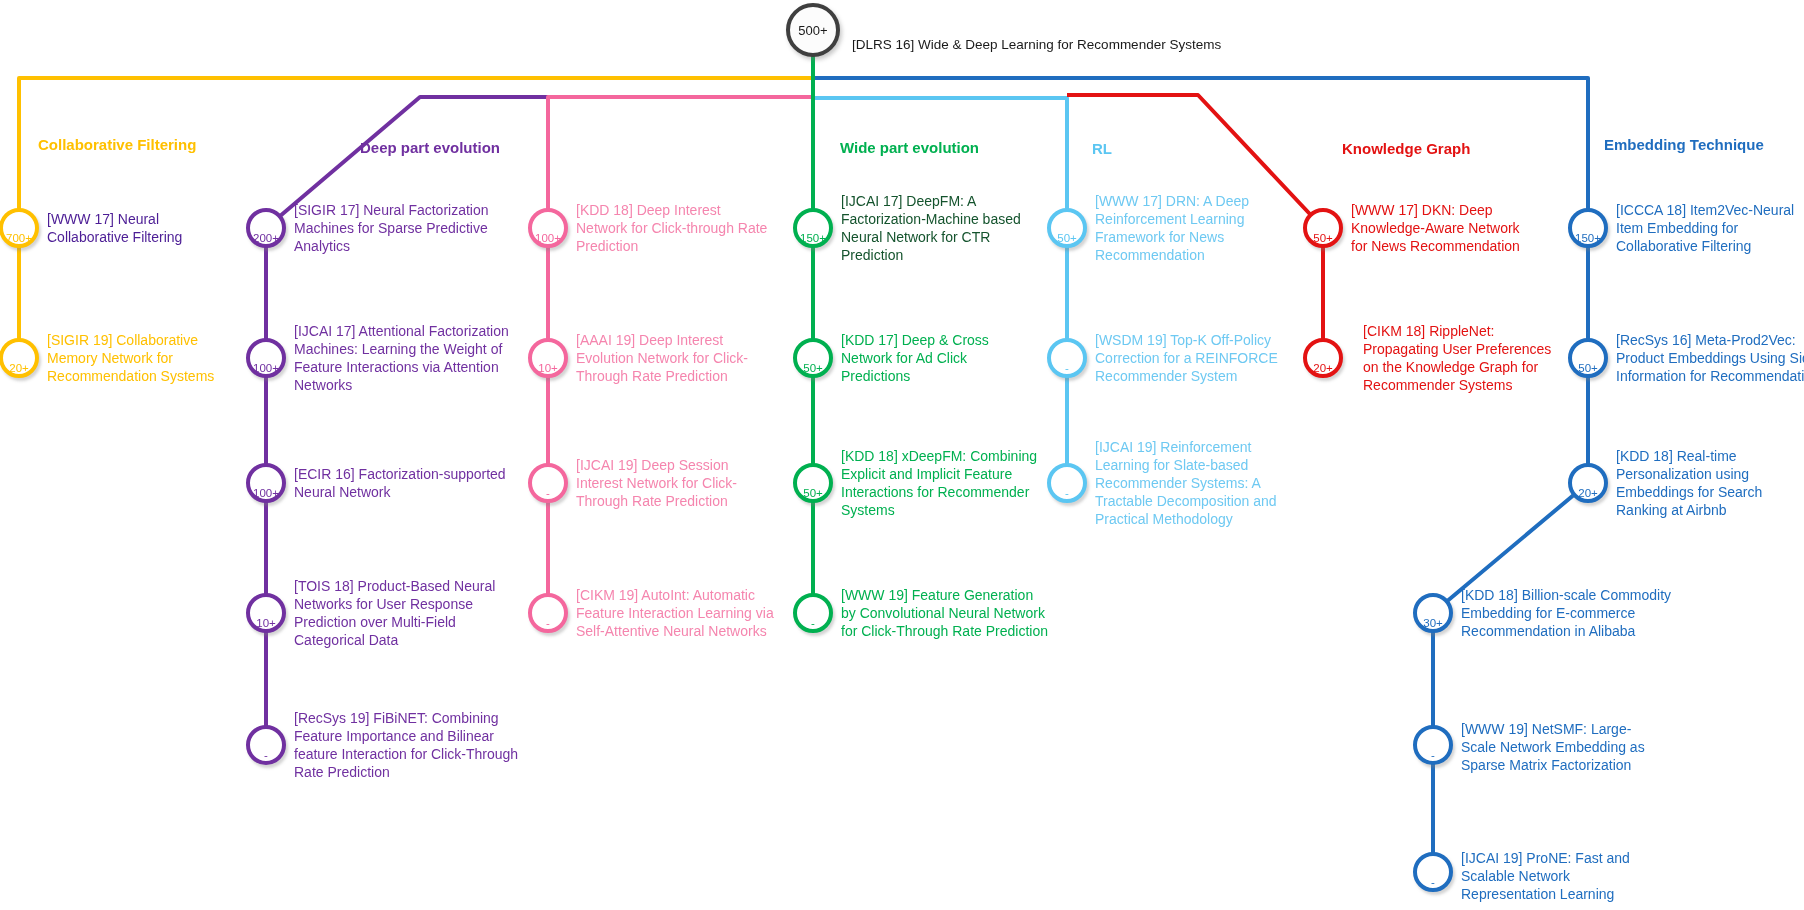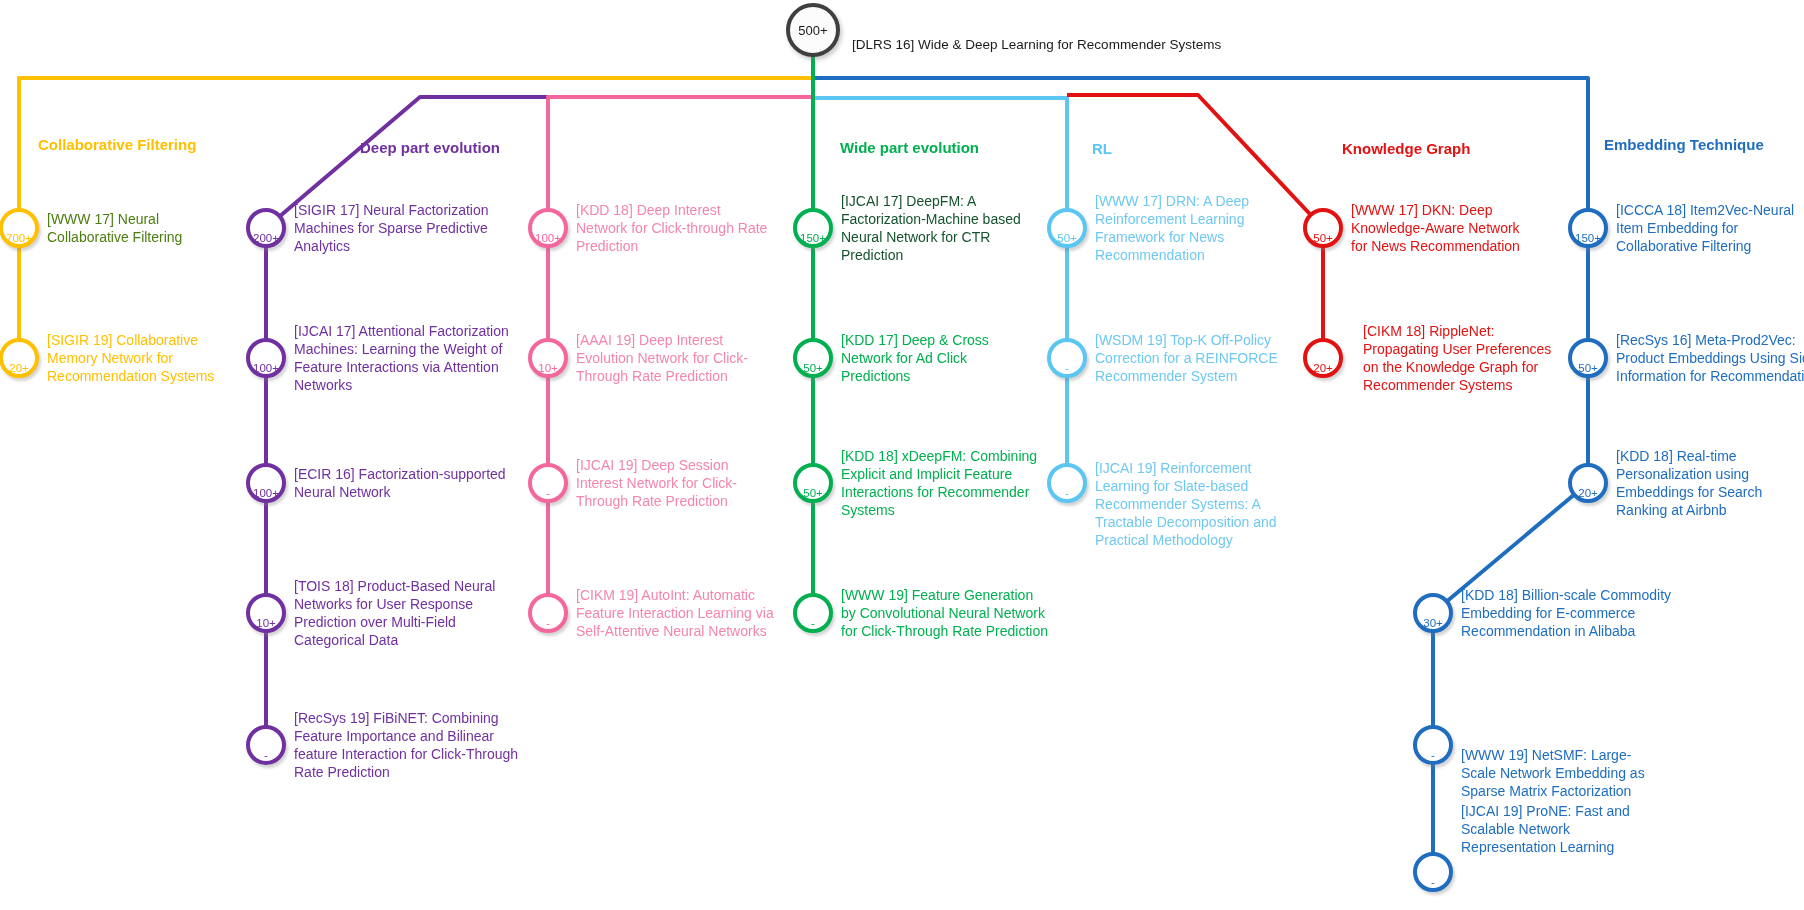--- a/index.html
+++ b/index.html
@@ -29,21 +29,21 @@
       <path d="M 813 97 L 548 97 L 548 613" stroke="#F4679D"></path>
       <path d="M 813 98 L 1067 98 L 1067 483" stroke="#5BC6F2"></path>
       <path d="M 1067 95 L 1198 95 L 1323 228 L 1323 358" stroke="#E31212"></path>
       <path d="M 813 30 L 813 613" stroke="#00B050"></path>
     </svg>
   <div id="nodes">
       <div class="branch-label" style="left: 38px; top: 136px; color: rgb(255, 192, 0);">Collaborative Filtering</div>
       <div class="badge" style="left: -1px; top: 208px; border-color: rgb(255, 192, 0); color: rgb(255, 192, 0);">
         <span>700+</span>
       </div>
-      <div class="paper" style="left: 47px; top: 228px; width: 175px; color: #4d7c0f;">[WWW 17] Neural Collaborative Filtering</div>
+      <div class="paper" style="left: 47px; top: 228px; width: 175px; color: #4c1d95;">[WWW 17] Neural Collaborative Filtering</div>
       <div class="badge" style="left: -1px; top: 338px; border-color: rgb(255, 192, 0); color: rgb(255, 192, 0);">
         <span>20+</span>
       </div>
       <div class="paper" style="left: 47px; top: 358px; width: 175px; color: rgb(255, 192, 0);">[SIGIR 19] Collaborative Memory Network for Recommendation Systems</div>
       <div class="branch-label" style="left: 360px; top: 139px; color: rgb(112, 48, 160);">Deep part evolution</div>
       <div class="badge" style="left: 246px; top: 208px; border-color: rgb(112, 48, 160); color: rgb(112, 48, 160);">
         <span>200+</span>
       </div>
       <div class="paper" style="left: 294px; top: 228px; width: 205px; color: rgb(112, 48, 160);">[SIGIR 17] Neural Factorization Machines for Sparse Predictive Analytics</div>
       <div class="badge" style="left: 246px; top: 338px; border-color: rgb(112, 48, 160); color: rgb(112, 48, 160);">
@@ -100,21 +100,21 @@
         <span>50+</span>
       </div>
       <div class="paper" style="left: 1095px; top: 228px; width: 195px; color: rgb(110, 201, 242);">[WWW 17] DRN: A Deep Reinforcement Learning Framework for News Recommendation</div>
       <div class="badge" style="left: 1047px; top: 338px; border-color: rgb(91, 198, 242); color: rgb(91, 198, 242);">
         <span>-</span>
       </div>
       <div class="paper" style="left: 1095px; top: 358px; width: 185px; color: rgb(110, 201, 242);">[WSDM 19] Top-K Off-Policy Correction for a REINFORCE Recommender System</div>
       <div class="badge" style="left: 1047px; top: 463px; border-color: rgb(91, 198, 242); color: rgb(91, 198, 242);">
         <span>-</span>
       </div>
-      <div class="paper" style="left: 1095px; top: 504px; width: 200px; color: rgb(110, 201, 242);">[IJCAI 19] Reinforcement Learning for Slate-based Recommender Systems: A Tractable Decomposition and Practical Methodology</div>
+      <div class="paper" style="left: 1095px; top: 483px; width: 200px; color: rgb(110, 201, 242);">[IJCAI 19] Reinforcement Learning for Slate-based Recommender Systems: A Tractable Decomposition and Practical Methodology</div>
       <div class="branch-label" style="left: 1342px; top: 140px; color: rgb(227, 18, 18);">Knowledge Graph</div>
       <div class="badge" style="left: 1303px; top: 208px; border-color: rgb(227, 18, 18); color: rgb(227, 18, 18);">
         <span>50+</span>
       </div>
       <div class="paper" style="left: 1351px; top: 228px; width: 170px; color: rgb(227, 18, 18);">[WWW 17] DKN: Deep Knowledge-Aware Network for News Recommendation</div>
       <div class="badge" style="left: 1303px; top: 338px; border-color: rgb(227, 18, 18); color: rgb(227, 18, 18);">
         <span>20+</span>
       </div>
       <div class="paper" style="left: 1351px; top: 358px; width: 205px; color: rgb(227, 18, 18); margin-left: 12px;">[CIKM 18] RippleNet: Propagating User Preferences on the Knowledge Graph for Recommender Systems</div>
       <div class="branch-label" style="left: 1604px; top: 136px; color: rgb(31, 109, 191);">Embedding Technique</div>
@@ -130,23 +130,23 @@
         <span>20+</span>
       </div>
       <div class="paper" style="left: 1616px; top: 483px; width: 185px; color: rgb(31, 109, 191);">[KDD 18] Real-time Personalization using Embeddings for Search Ranking at Airbnb</div>
       <div class="badge" style="left: 1413px; top: 593px; border-color: rgb(31, 109, 191); color: rgb(31, 109, 191);">
         <span>30+</span>
       </div>
       <div class="paper" style="left: 1461px; top: 613px; width: 215px; color: rgb(31, 109, 191);">[KDD 18] Billion-scale Commodity Embedding for E-commerce Recommendation in Alibaba</div>
       <div class="badge" style="left: 1413px; top: 725px; border-color: rgb(31, 109, 191); color: rgb(31, 109, 191);">
         <span>-</span>
       </div>
-      <div class="paper" style="left: 1461px; top: 773px; width: 200px; color: rgb(31, 109, 191);">[WWW 19] NetSMF: Large-Scale Network Embedding as Sparse Matrix Factorization</div>
+      <div class="paper" style="left: 1461px; top: 747px; width: 200px; color: rgb(31, 109, 191);">[WWW 19] NetSMF: Large-Scale Network Embedding as Sparse Matrix Factorization</div>
       <div class="badge" style="left: 1413px; top: 852px; border-color: rgb(31, 109, 191); color: rgb(31, 109, 191);">
         <span>-</span>
       </div>
-      <div class="paper" style="left: 1461px; top: 829px; width: 185px; color: rgb(31, 109, 191);">[IJCAI 19] ProNE: Fast and Scalable Network Representation Learning</div>
+      <div class="paper" style="left: 1461px; top: 876px; width: 185px; color: rgb(31, 109, 191);">[IJCAI 19] ProNE: Fast and Scalable Network Representation Learning</div>
     </div>
   <div class="root-badge" style="border-color: rgb(63, 63, 63);">
     <span>500+</span>
   </div>
   <div class="subtitle">[DLRS 16] Wide &amp; Deep Learning for Recommender Systems</div>
 </div>
 
 </body></html>

